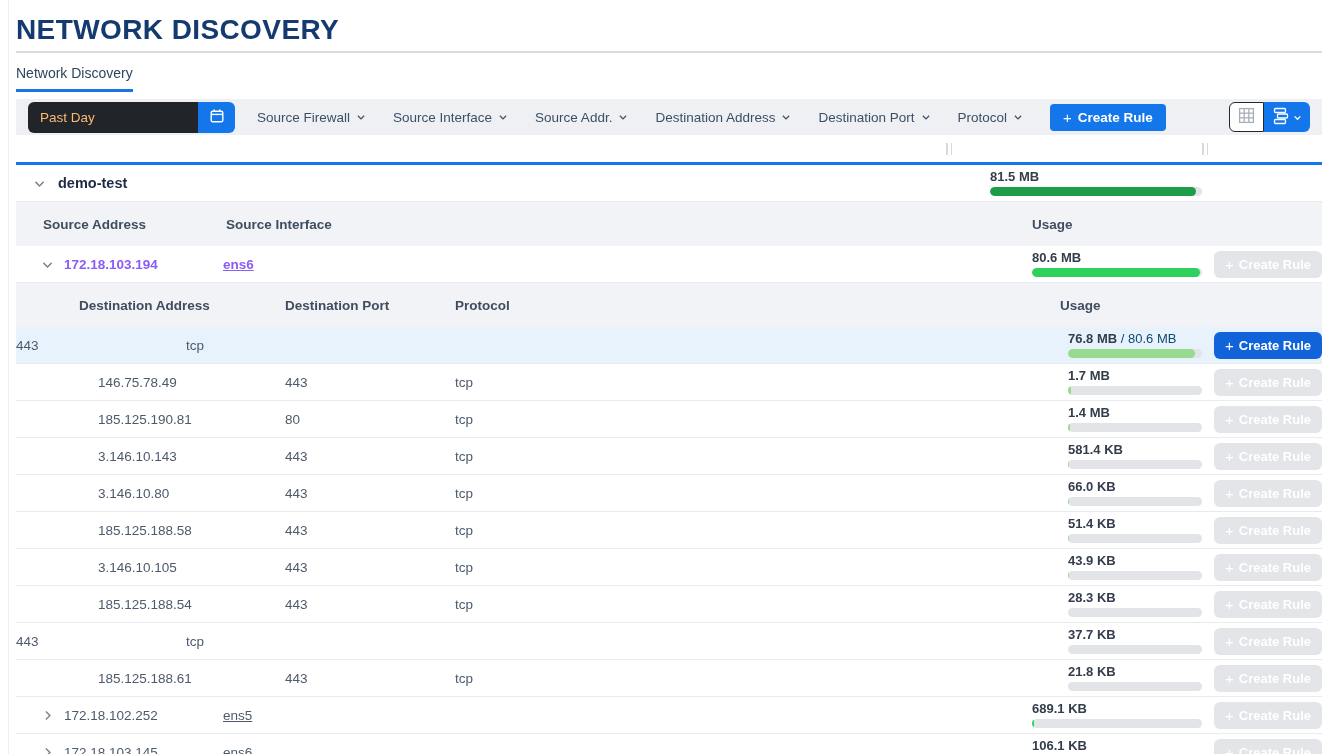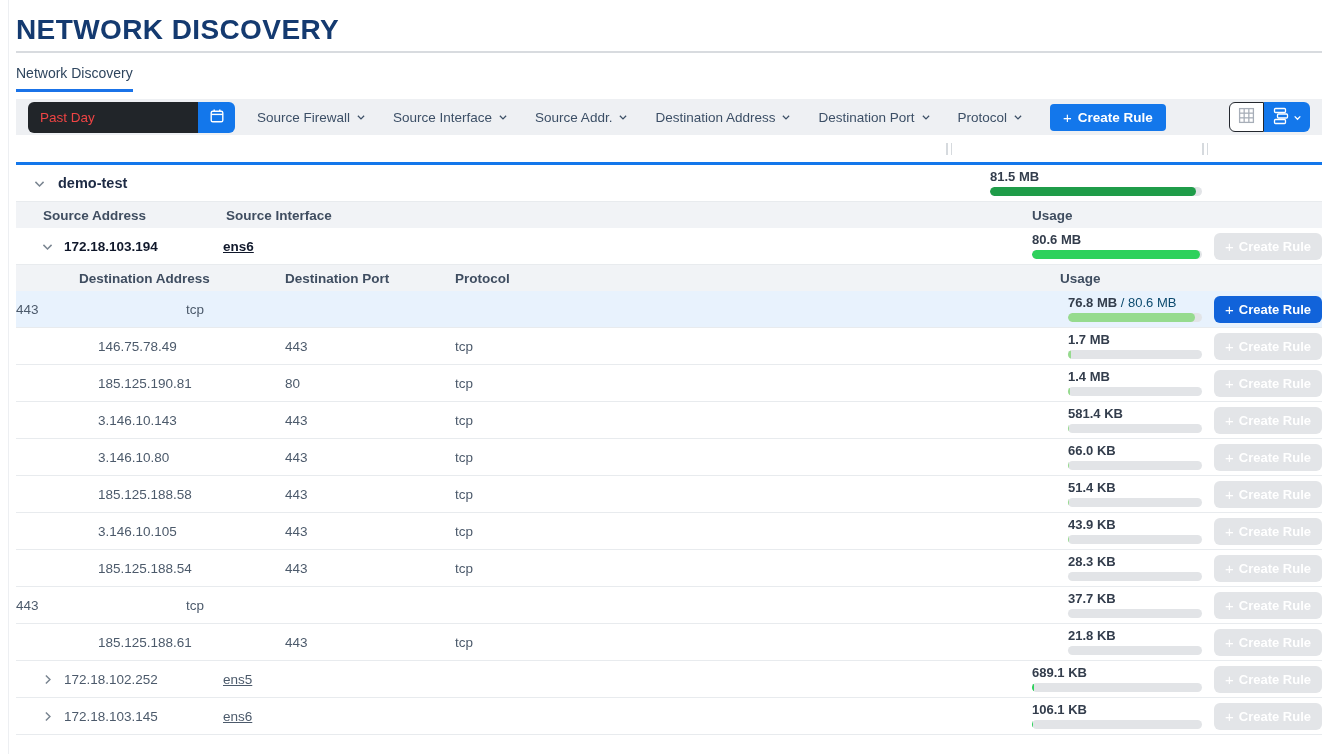--- a/index.html
+++ b/index.html
@@ -13,21 +13,21 @@
     letter-spacing: .4px; color: #143a70; }
   .title-divider { margin-top: 5px; height: 2px; background: #d8dbdf; }
   .tab-bar { margin-top: 12px; display: flex; }
   .tab { font-size: 14px; color: #2e455e; padding-bottom: 8px; border-bottom: 3px solid #1a73e8;
     cursor: pointer; }
 
   
   .toolbar { margin-top: 7px; height: 36px; background: #eef0f3; display: flex; align-items: center;
     padding: 0 12px; }
   .date-group { display: flex; height: 31px; }
-  .date-input { width: 170px; background: #212529; color: #ef4444; font-size: 13.5px;
+  .date-input { width: 170px; background: #212529; color: #fdba74; font-size: 13.5px;
     display: flex; align-items: center; padding: 0 12px; border-radius: 6px 0 0 6px; }
   .cal-btn { width: 37px; background: #1377eb; border: none; border-radius: 0 6px 6px 0;
     display: flex; align-items: center; justify-content: center; cursor: pointer; }
   .filters { display: flex; align-items: center; margin-left: 22px; }
   .filter { display: flex; align-items: center; gap: 6px; margin-right: 27px; font-size: 13.5px;
     color: #3c4f66; cursor: pointer; white-space: nowrap; }
   .create-rule { display: flex; align-items: center; gap: 6px; background: #1377eb; color: #fff;
     border: none; border-radius: 4px; height: 27px; padding: 0 13px; font-size: 13.5px;
     font-weight: 700; cursor: pointer; font-family: inherit; }
   .spacer { flex: 1; }
@@ -40,38 +40,38 @@
   
   .resize-strip { position: relative; height: 27px; }
   .rh { position: absolute; top: 8px; display: flex; gap: 3px; }
   .rh i { display: block; width: 1.5px; height: 12px; background: #d6dade; }
   .rh1 { left: 930px; }  .rh2 { left: 1186px; }
 
   
   .table { border-top: 3px solid #1377eb; }
   .row { display: flex; align-items: center; height: 37px; border-bottom: 1px solid #e8ebee;
     background: #fff; }
-  .row.head { height: 26px; background: #f1f3f6; border-bottom: none; }
+  .row.head { height: 44px; background: #f1f3f6; border-bottom: none; }
   .row.hl { background: #e8f2fd; }
   .c { display: flex; align-items: center; height: 100%; }
 
   .chev { color: #7a8591; }
   
   .g-chev { width: 42px; padding-left: 17px; }
   .g-name { flex: 1; font-size: 14.5px; font-weight: 700; color: #1e2b45; }
   
   .h1a { width: 210px; padding-left: 27px; }
   .h1b { flex: 1; }
   .h1u { width: 290px; }
   .head .c { font-size: 13.5px; font-weight: 600; color: #3f4d60; }
   
   .s-chev { width: 48px; padding-left: 25px; }
   .s-addr { width: 159px; font-size: 13.5px; }
   .s-if { flex: 1; font-size: 13.5px; text-decoration: underline; }
-  .src.open .s-addr, .src.open .s-if { font-weight: 700; color: #0f172a; }
+  .src.open .s-addr, .src.open .s-if { font-weight: 700; color: #8b5cf6; }
   .src.closed .s-addr, .src.closed .s-if { color: #4c5a6b; }
   
   .h2a { width: 269px; padding-left: 63px; }
   .h2b { width: 170px; }
   .h2c { flex: 1; }
   .h2u { width: 290px; padding-left: 28px; }
   
   .a3 { width: 269px; padding-left: 82px; }
   .p3 { width: 170px; }
   .pr3 { flex: 1; }

